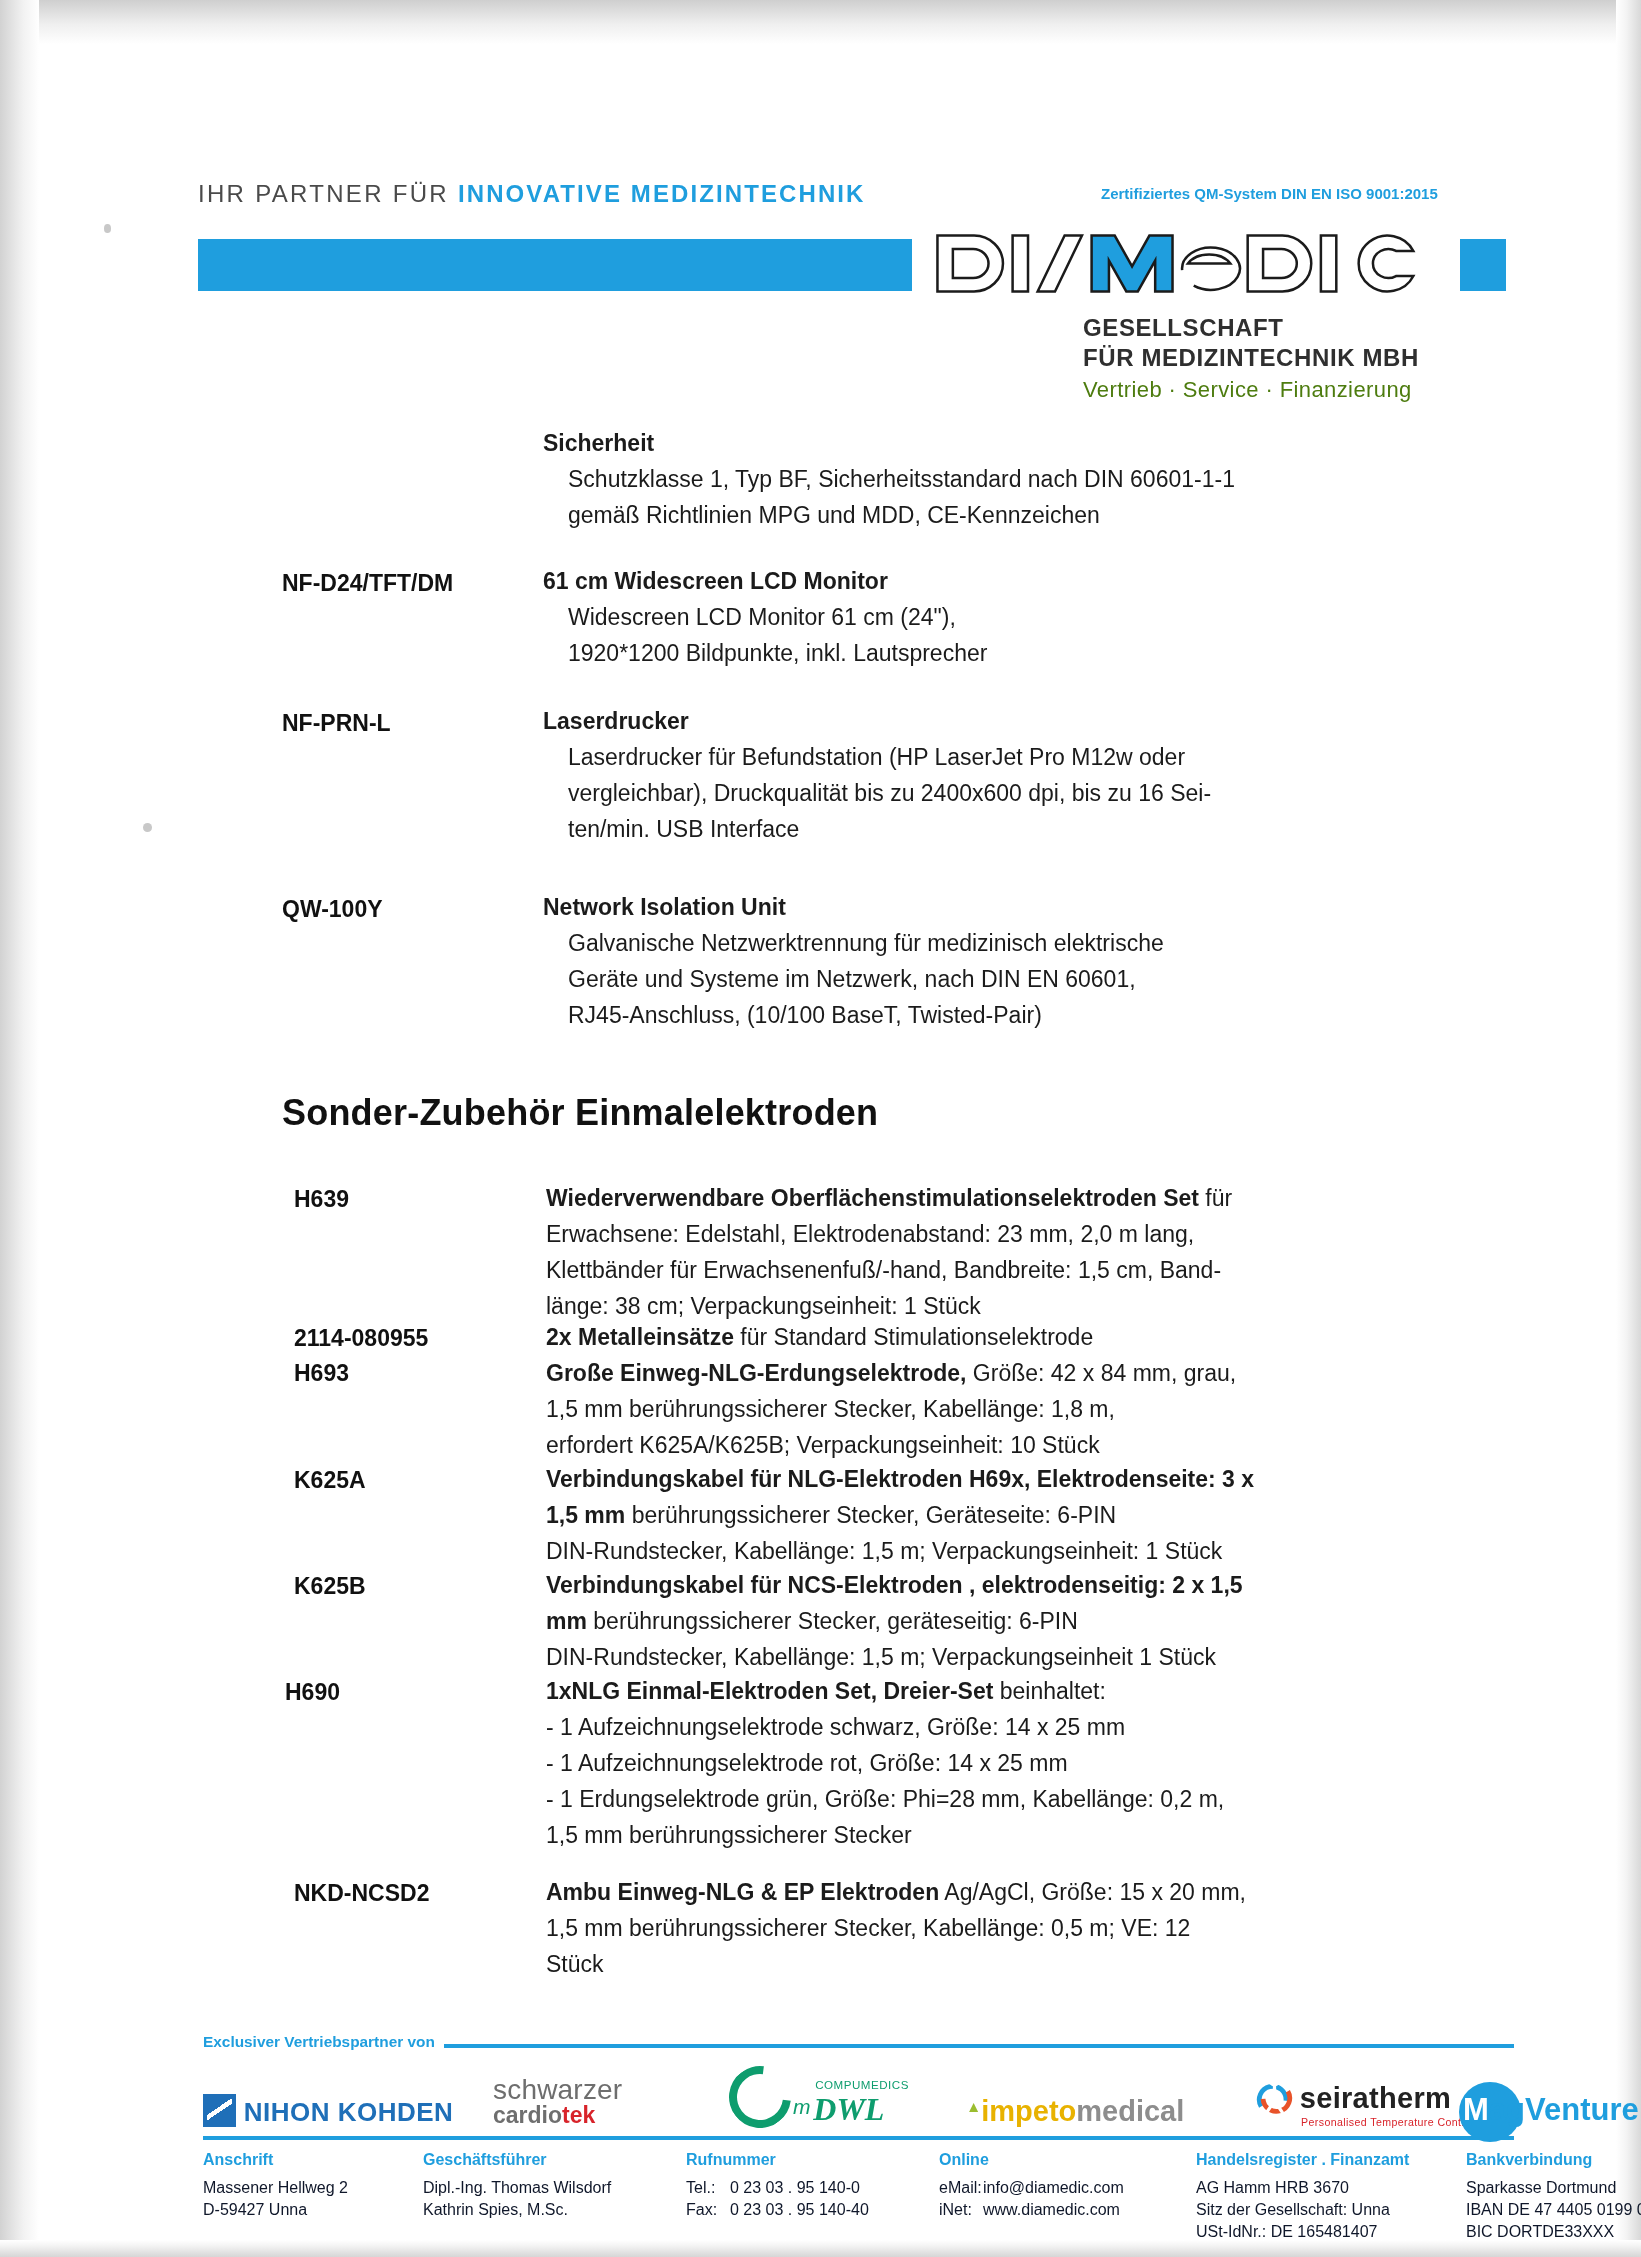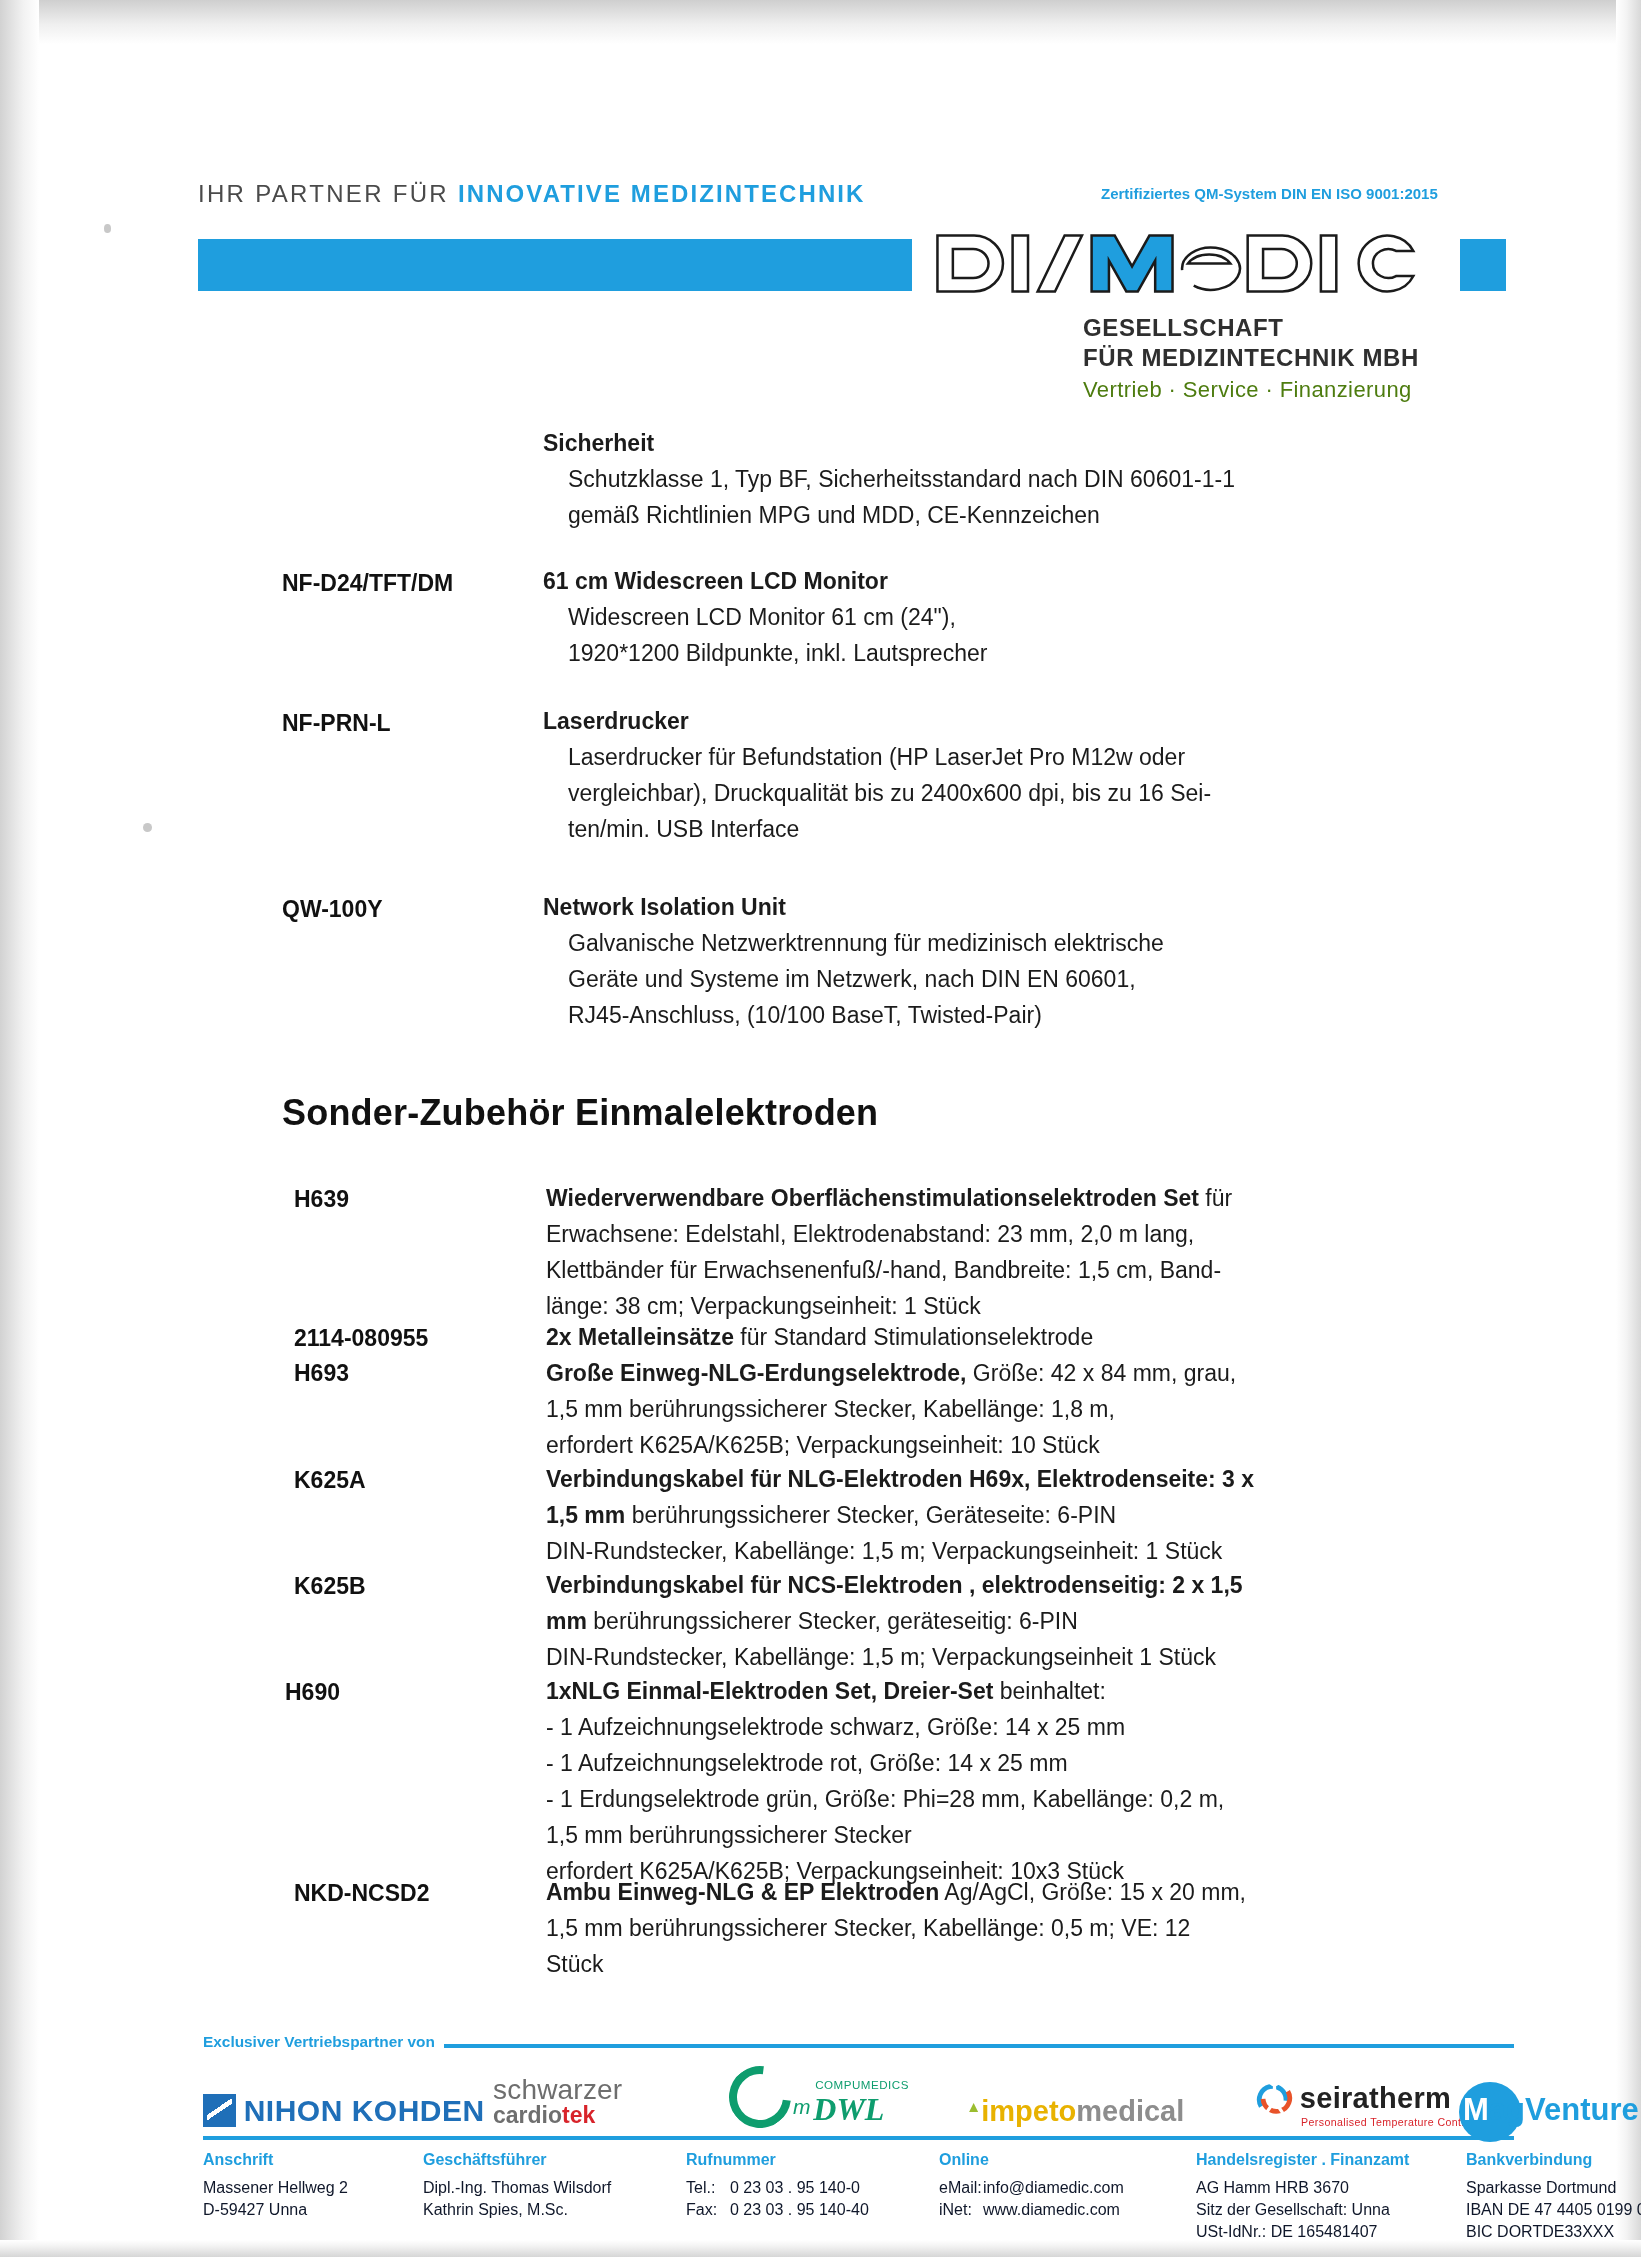--- a/index.html
+++ b/index.html
@@ -105,21 +105,21 @@
 
   .nk { left: 0px; }
   .nk-mark {
     display: inline-block; width: 33px; height: 33px; background: #1f6fb8;
     vertical-align: -5.8px; margin-right: 7.7px; position: relative; overflow: hidden;
   }
   .nk-mark::after {
     content: ""; position: absolute; left: 3.9px; top: 4.8px; width: 25px; height: 23px;
     background: linear-gradient(-34deg, transparent 46%, #ffffff 46%, #ffffff 60%, transparent 60%);
   }
-  .nk-text { font-size: 30px; font-weight: 700; color: #1f6fb8; letter-spacing: 0.5px; }
+  .nk-text { font-size: 26px; font-weight: 700; color: #1f6fb8; letter-spacing: 0.5px; }
 
   .sw { left: 290px; text-align: left; }
   .sw-1 { font-size: 28px; color: #6e6e6e; line-height: 27px; letter-spacing: 0.2px; }
   .sw-2 { font-size: 23px; font-weight: 700; color: #6e6e6e; line-height: 25px; }
   .sw-2 em { font-style: normal; color: #d8232a; }
 
   .dwl { left: 526px; }
   .dwl-ring {
     display: inline-block; width: 46px; height: 46px; border: 8.7px solid #0e9d6e;
     border-radius: 50%; border-right-color: transparent; transform: rotate(-38deg);
@@ -280,21 +280,20 @@
     <span class="hang">DIN-Rundstecker, Kabellänge: 1,5 m; Verpackungseinheit 1 Stück</span>
   </div>
 
   <div class="code" style="left:285px;top:1679px;">H690</div>
   <div class="desc" style="left:546px;top:1673px;width:888px;">
     <span class="hang"><b>1xNLG Einmal-Elektroden Set, Dreier-Set</b><span> beinhaltet:</span></span>
     <span class="hang">- 1 Aufzeichnungselektrode schwarz, Größe: 14 x 25 mm</span>
     <span class="hang">- 1 Aufzeichnungselektrode rot, Größe: 14 x 25 mm</span>
     <span class="hang">- 1 Erdungselektrode grün, Größe: Phi=28 mm, Kabellänge: 0,2 m,</span>
     <span class="hang">1,5 mm berührungssicherer Stecker</span>
-    <span class="hang">erfordert K625A/K625B; Verpackungseinheit: 10x3 Stück</span>
   </div>
 
   <div class="code" style="left:294px;top:1880px;">NKD-NCSD2</div>
   <div class="desc" style="left:546px;top:1874px;width:888px;">
     <span class="hang"><b>Ambu Einweg-NLG &amp; EP Elektroden</b><span> Ag/AgCl, Größe: 15 x 20 mm,</span></span>
     <span class="hang">1,5 mm berührungssicherer Stecker, Kabellänge: 0,5 m; VE: 12</span>
     <span class="hang">Stück</span>
   </div>
 
   <div class="foot-label">Exclusiver Vertriebspartner von</div>

